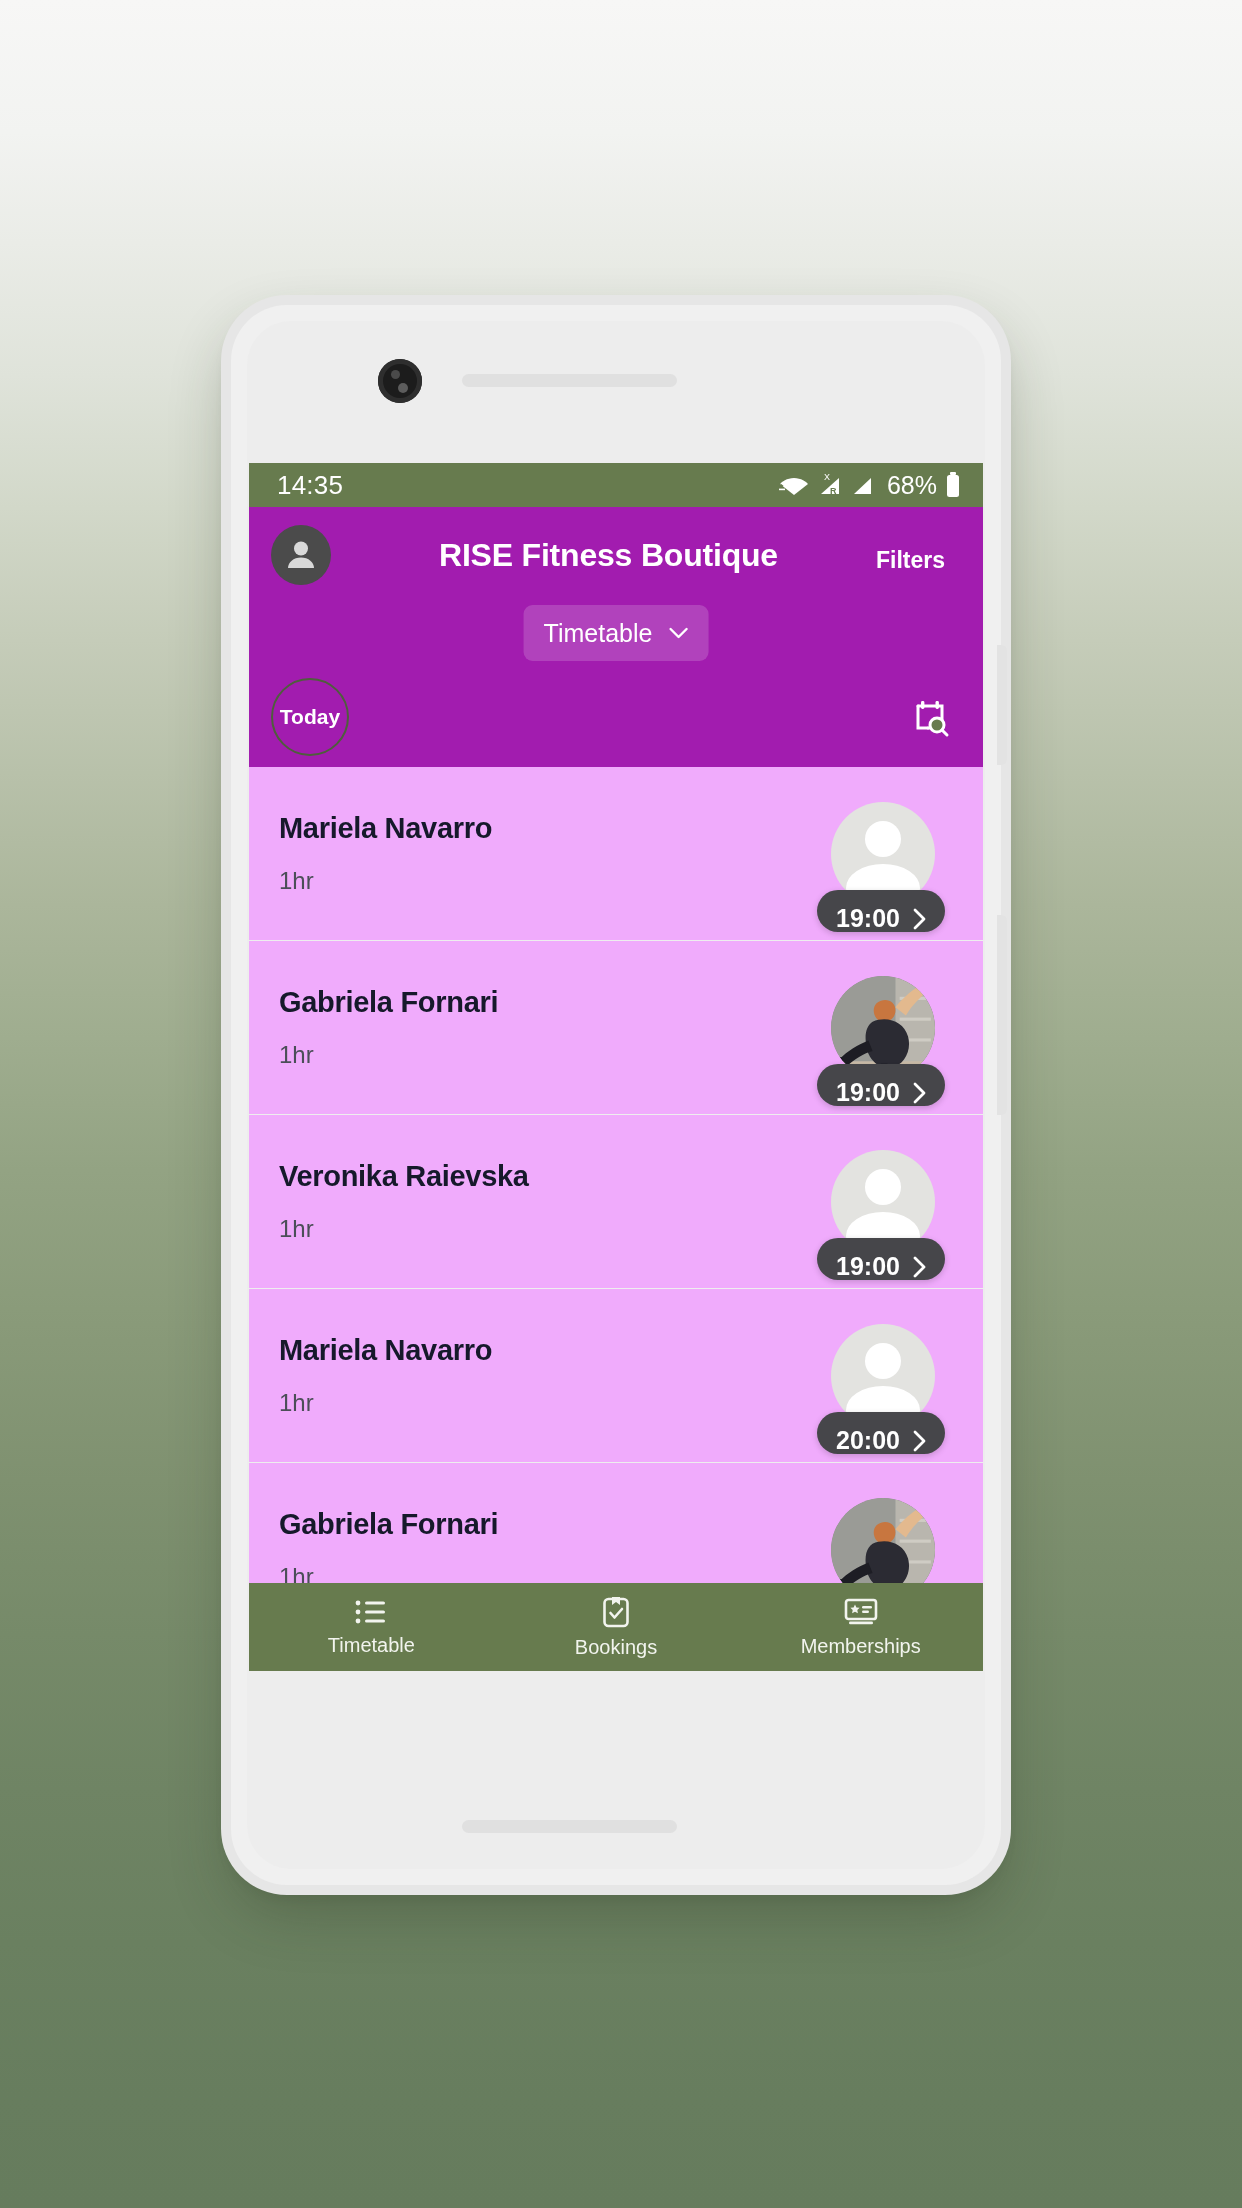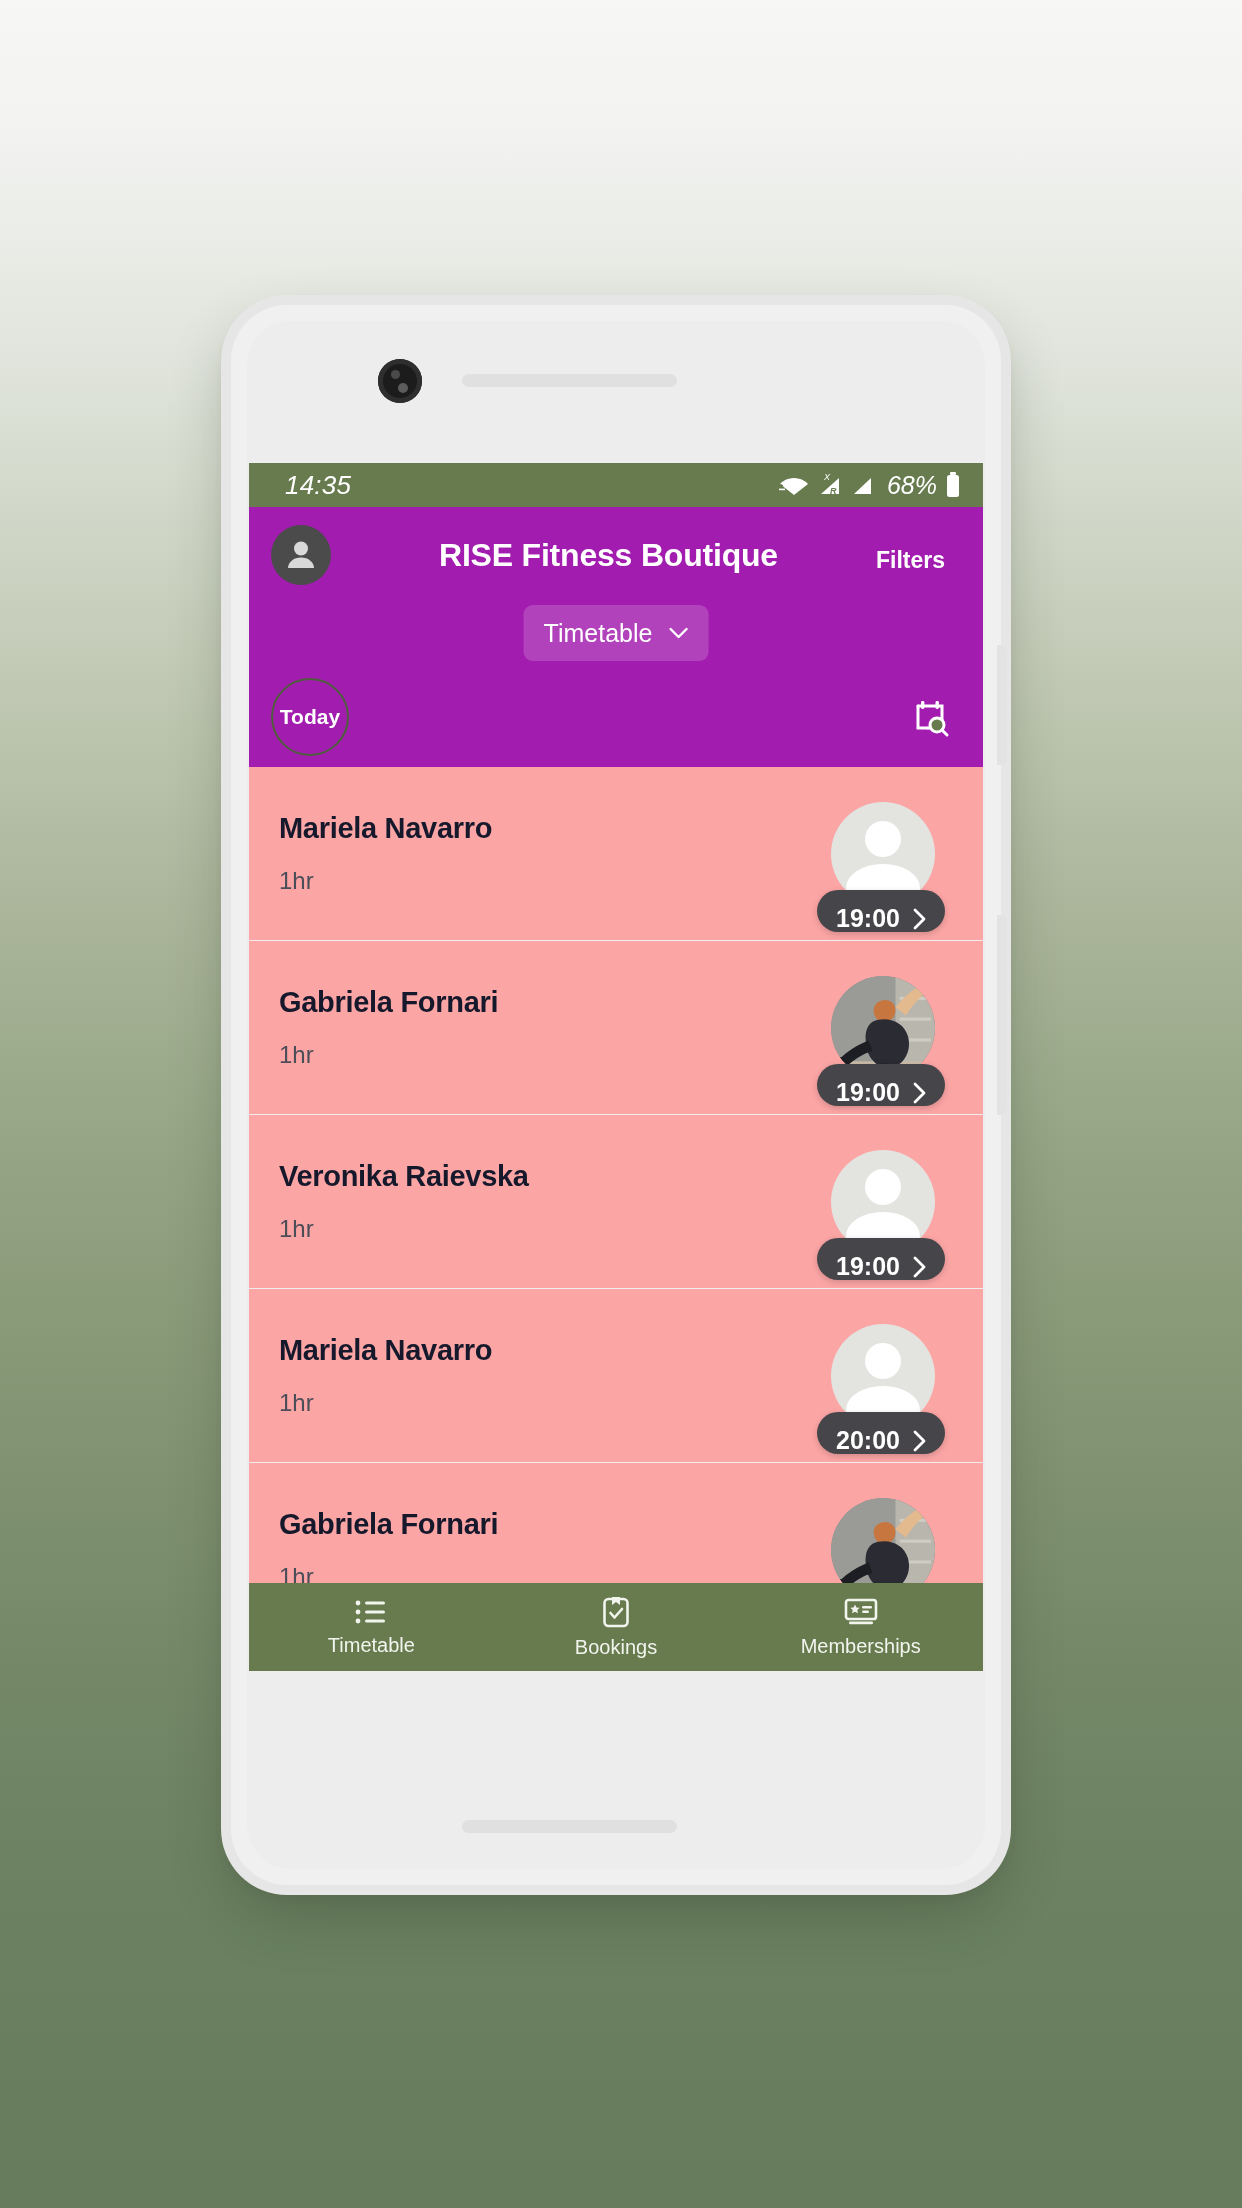--- a/index.html
+++ b/index.html
@@ -128,23 +128,22 @@
     overflow: hidden;
   }
 
   
   #status-bar {
     height: 44px;
     background: #677b4e;
     display: flex;
     align-items: center;
     justify-content: space-between;
-    padding: 0 22px 0 36px;
+    padding: 0 22px 0 28px;
     color: #ffffff;
-    font-style: italic;
   }
   #status-time {
     font-size: 26px;
     letter-spacing: 0.2px;
   }
   #status-icons {
     display: flex;
     align-items: center;
     gap: 8px;
   }
@@ -244,21 +243,21 @@
     width: 46px;
     height: 46px;
     display: flex;
     align-items: center;
     justify-content: center;
     margin-right: 8px;
   }
 
   
   #session-list {
-    background: #fca5a5;
+    background: #f0abfc;
   }
 
   .session-row {
     position: relative;
     height: 174px;
     border-bottom: 1px solid #eeeeee;
     padding: 0 30px;
     display: flex;
     align-items: center;
   }

